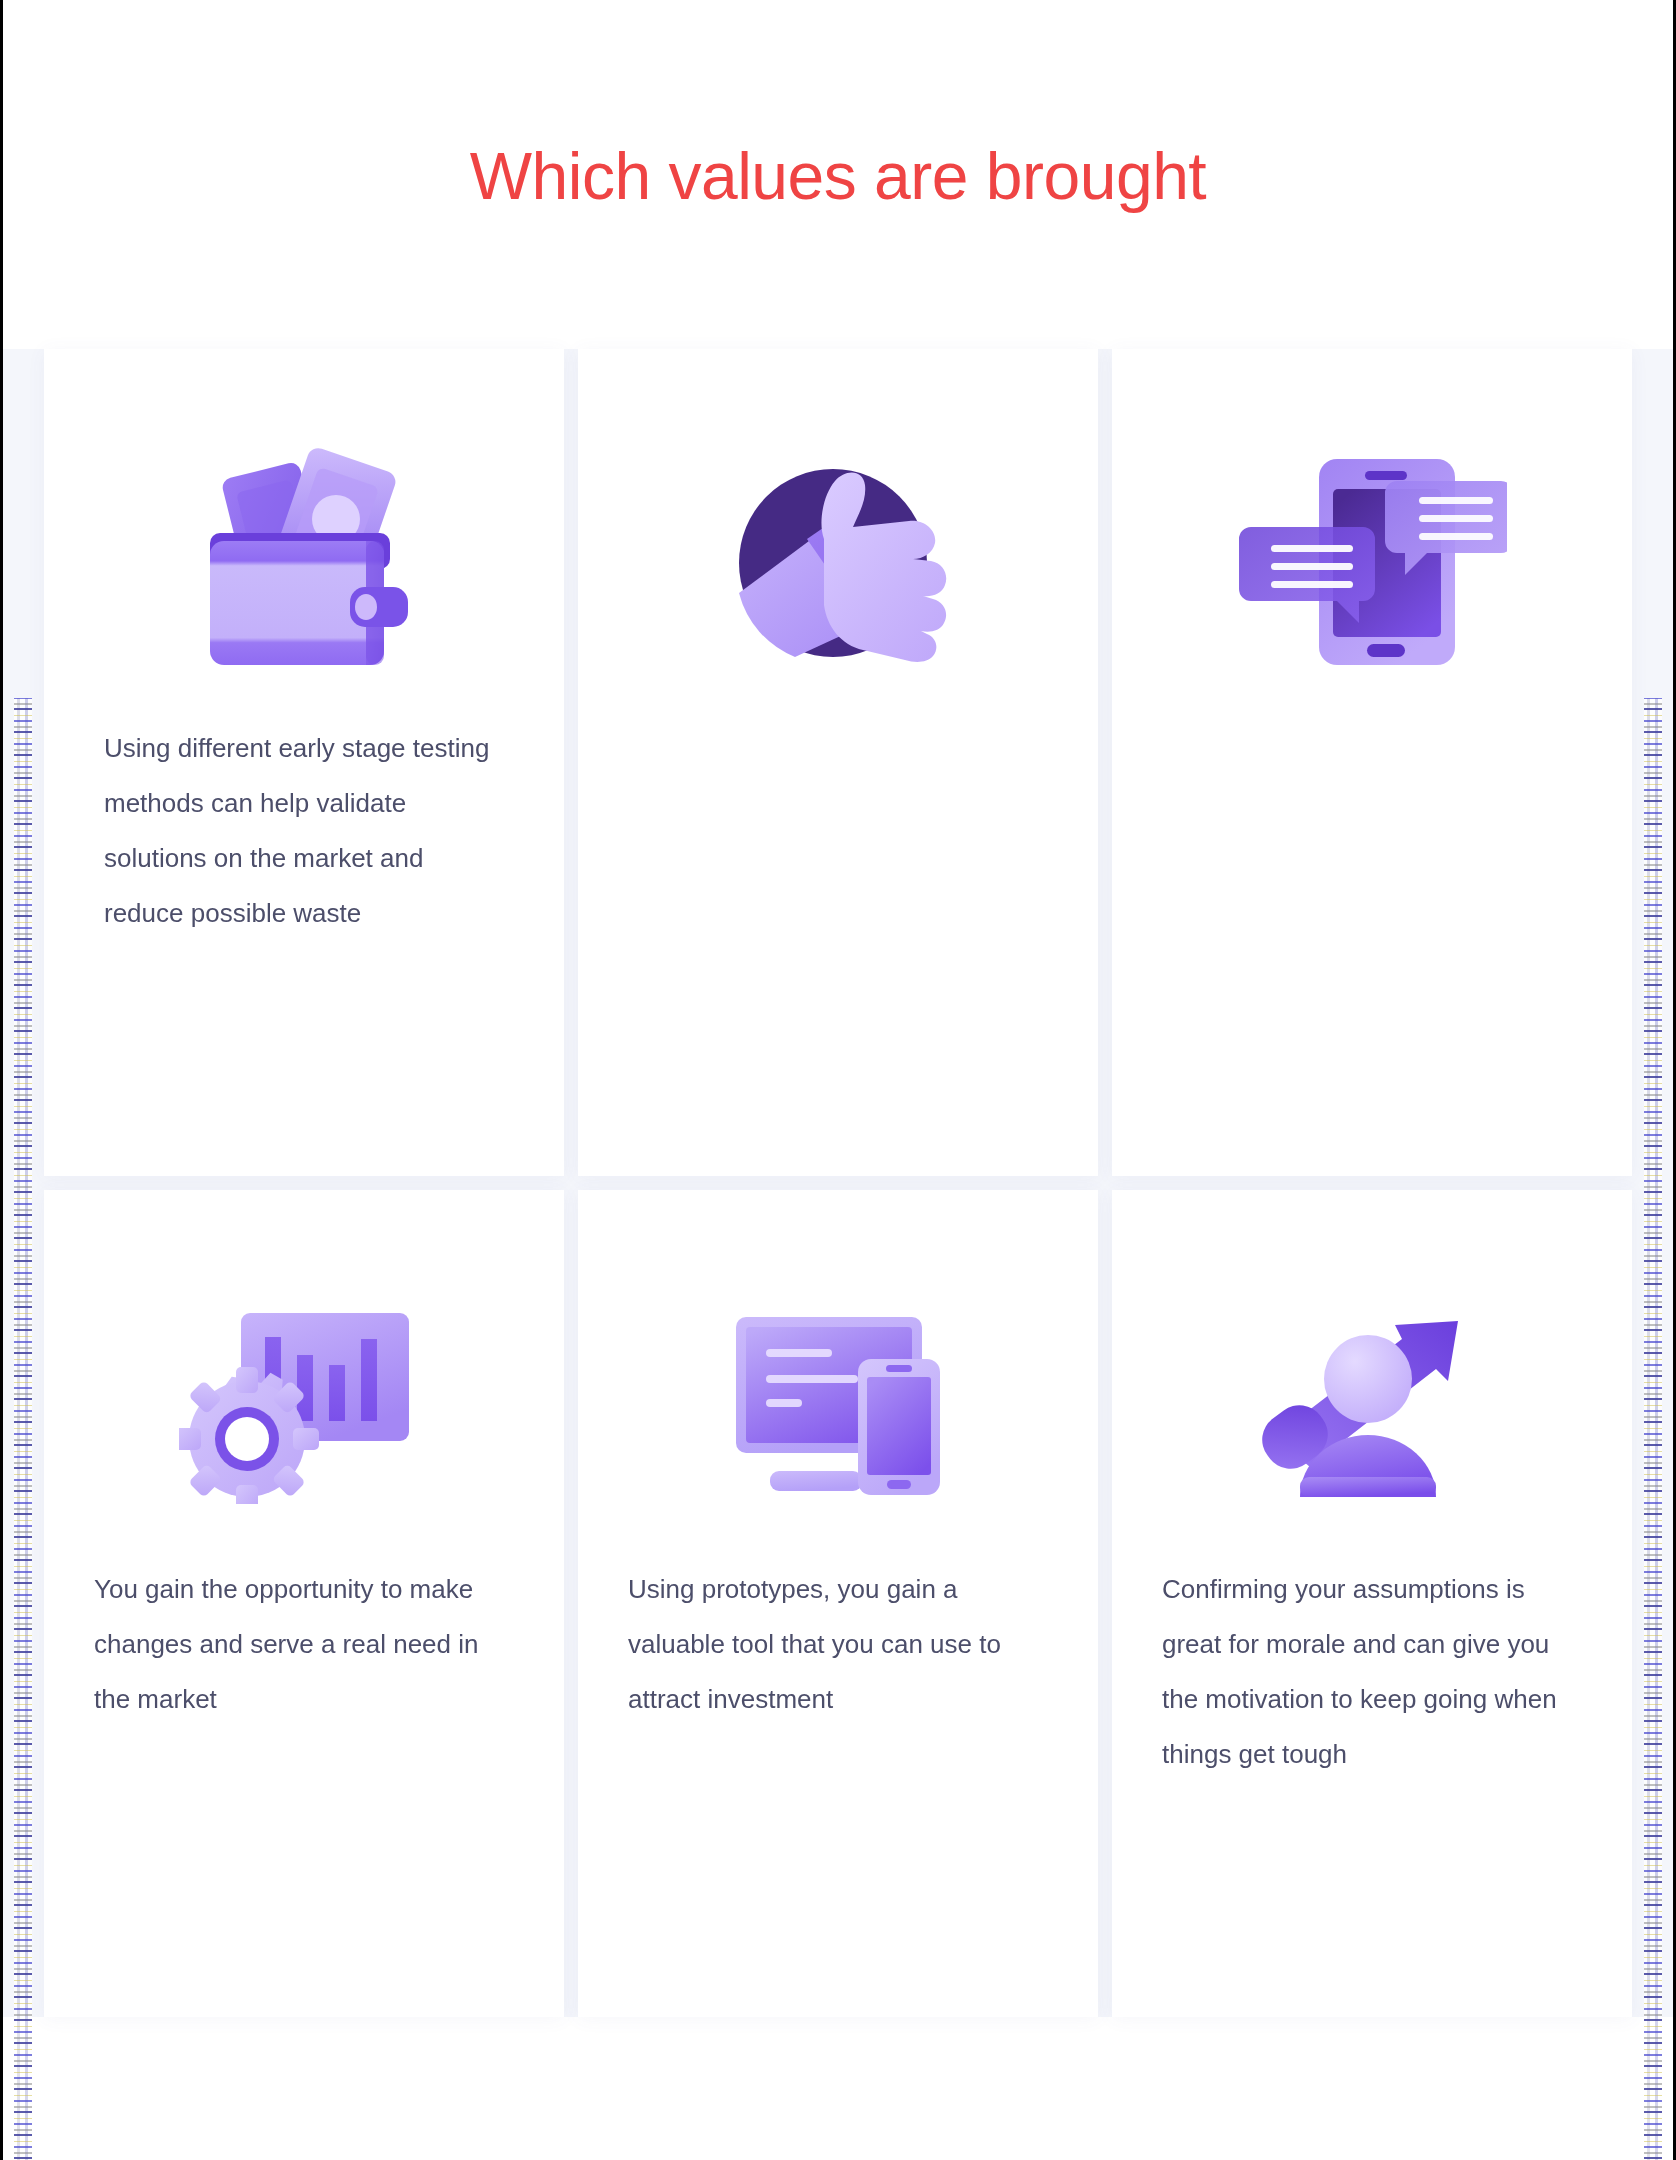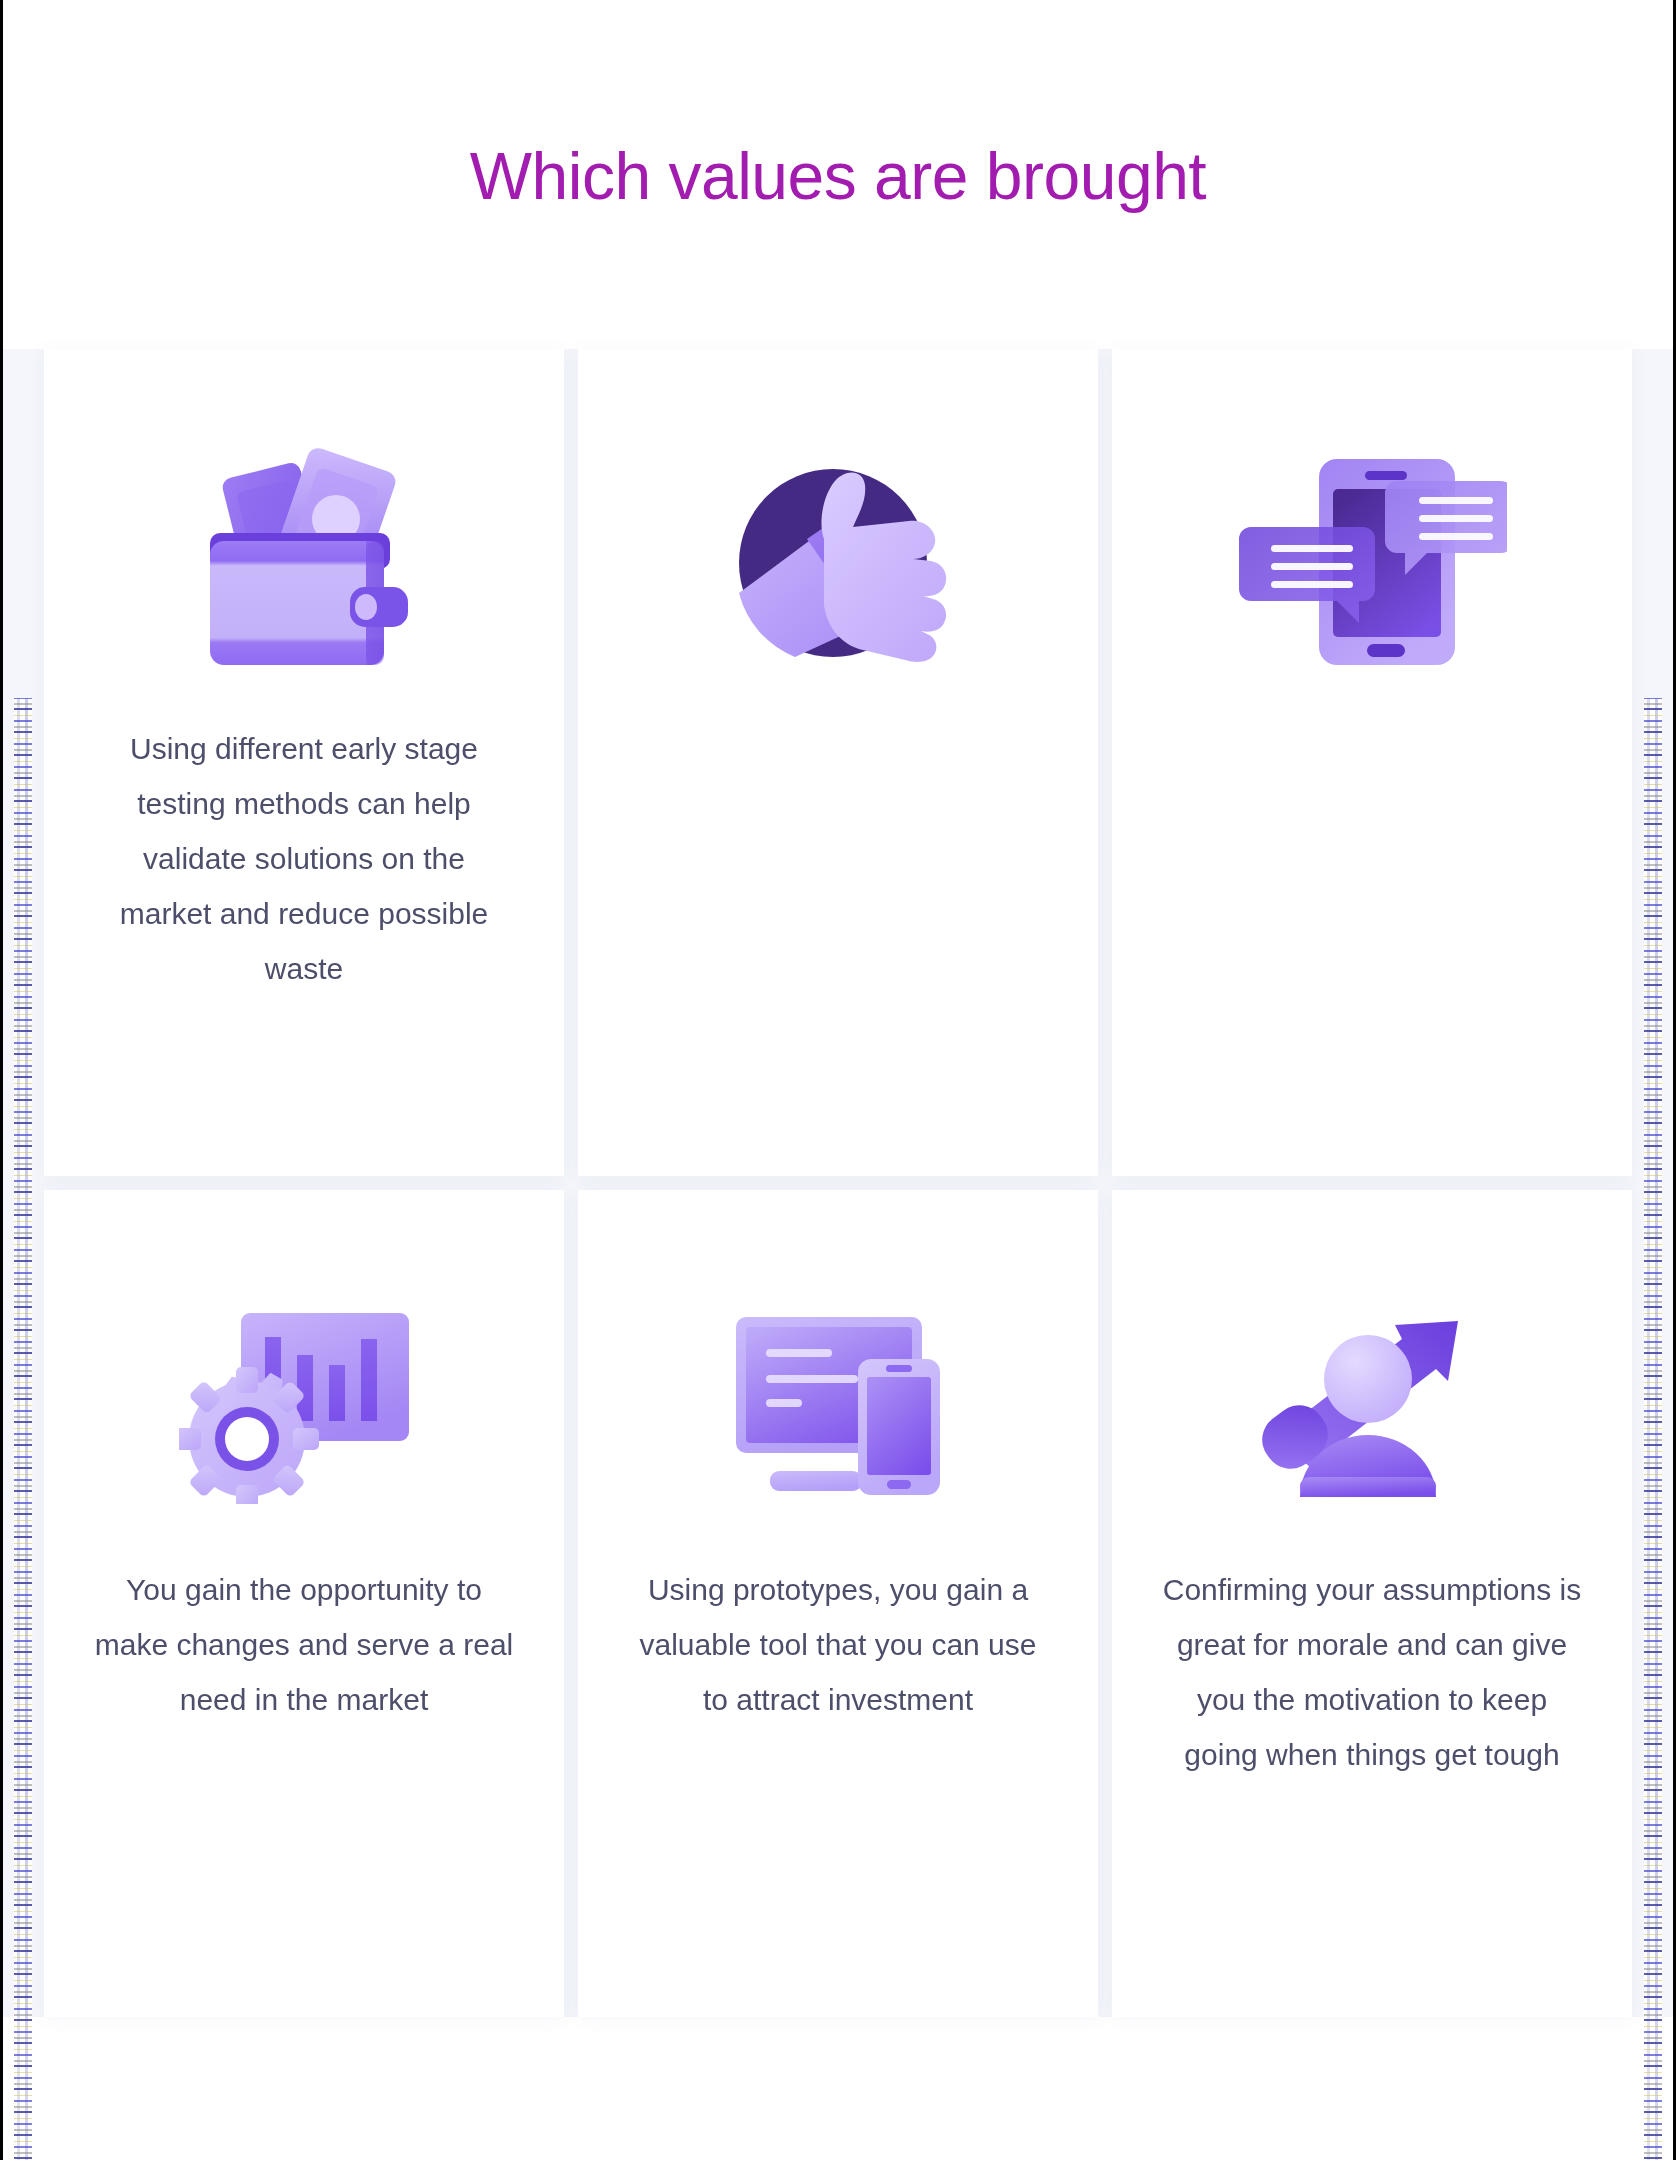--- a/index.html
+++ b/index.html
@@ -65,21 +65,21 @@
     top: 0; left: 0;
     width: 1676px;
     height: 310px;
     display: flex;
     align-items: center;
     justify-content: center;
   }
   .page-title {
     font-size: 66px;
     font-weight: 400;
-    color: #a21caf;
+    color: #ef4444;
     letter-spacing: -.5px;
     margin: 16px;
     padding-top: 42px;
     white-space: nowrap;
   }
 
   .grid-band {
     position: absolute;
     top: 349px;
     left: 0;
@@ -114,25 +114,25 @@
     height: 250px;
     display: flex;
     align-items: center;
     justify-content: center;
     flex: 0 0 auto;
   }
   .card-icon svg { display: block; }
 
   .card-text {
     margin-top: 36px;
-    font-size: 30px;
+    font-size: 26px;
     line-height: 55px;
     color: #4b4d६b;
     color: #4c4e6a;
-    text-align: center;
+    text-align: left;
     max-width: 400px;
     font-weight: 400;
   }
   .row-2 .card-text { max-width: 420px; }
 </style>
 </head>
 <body>
 
 <div class="page">
 

